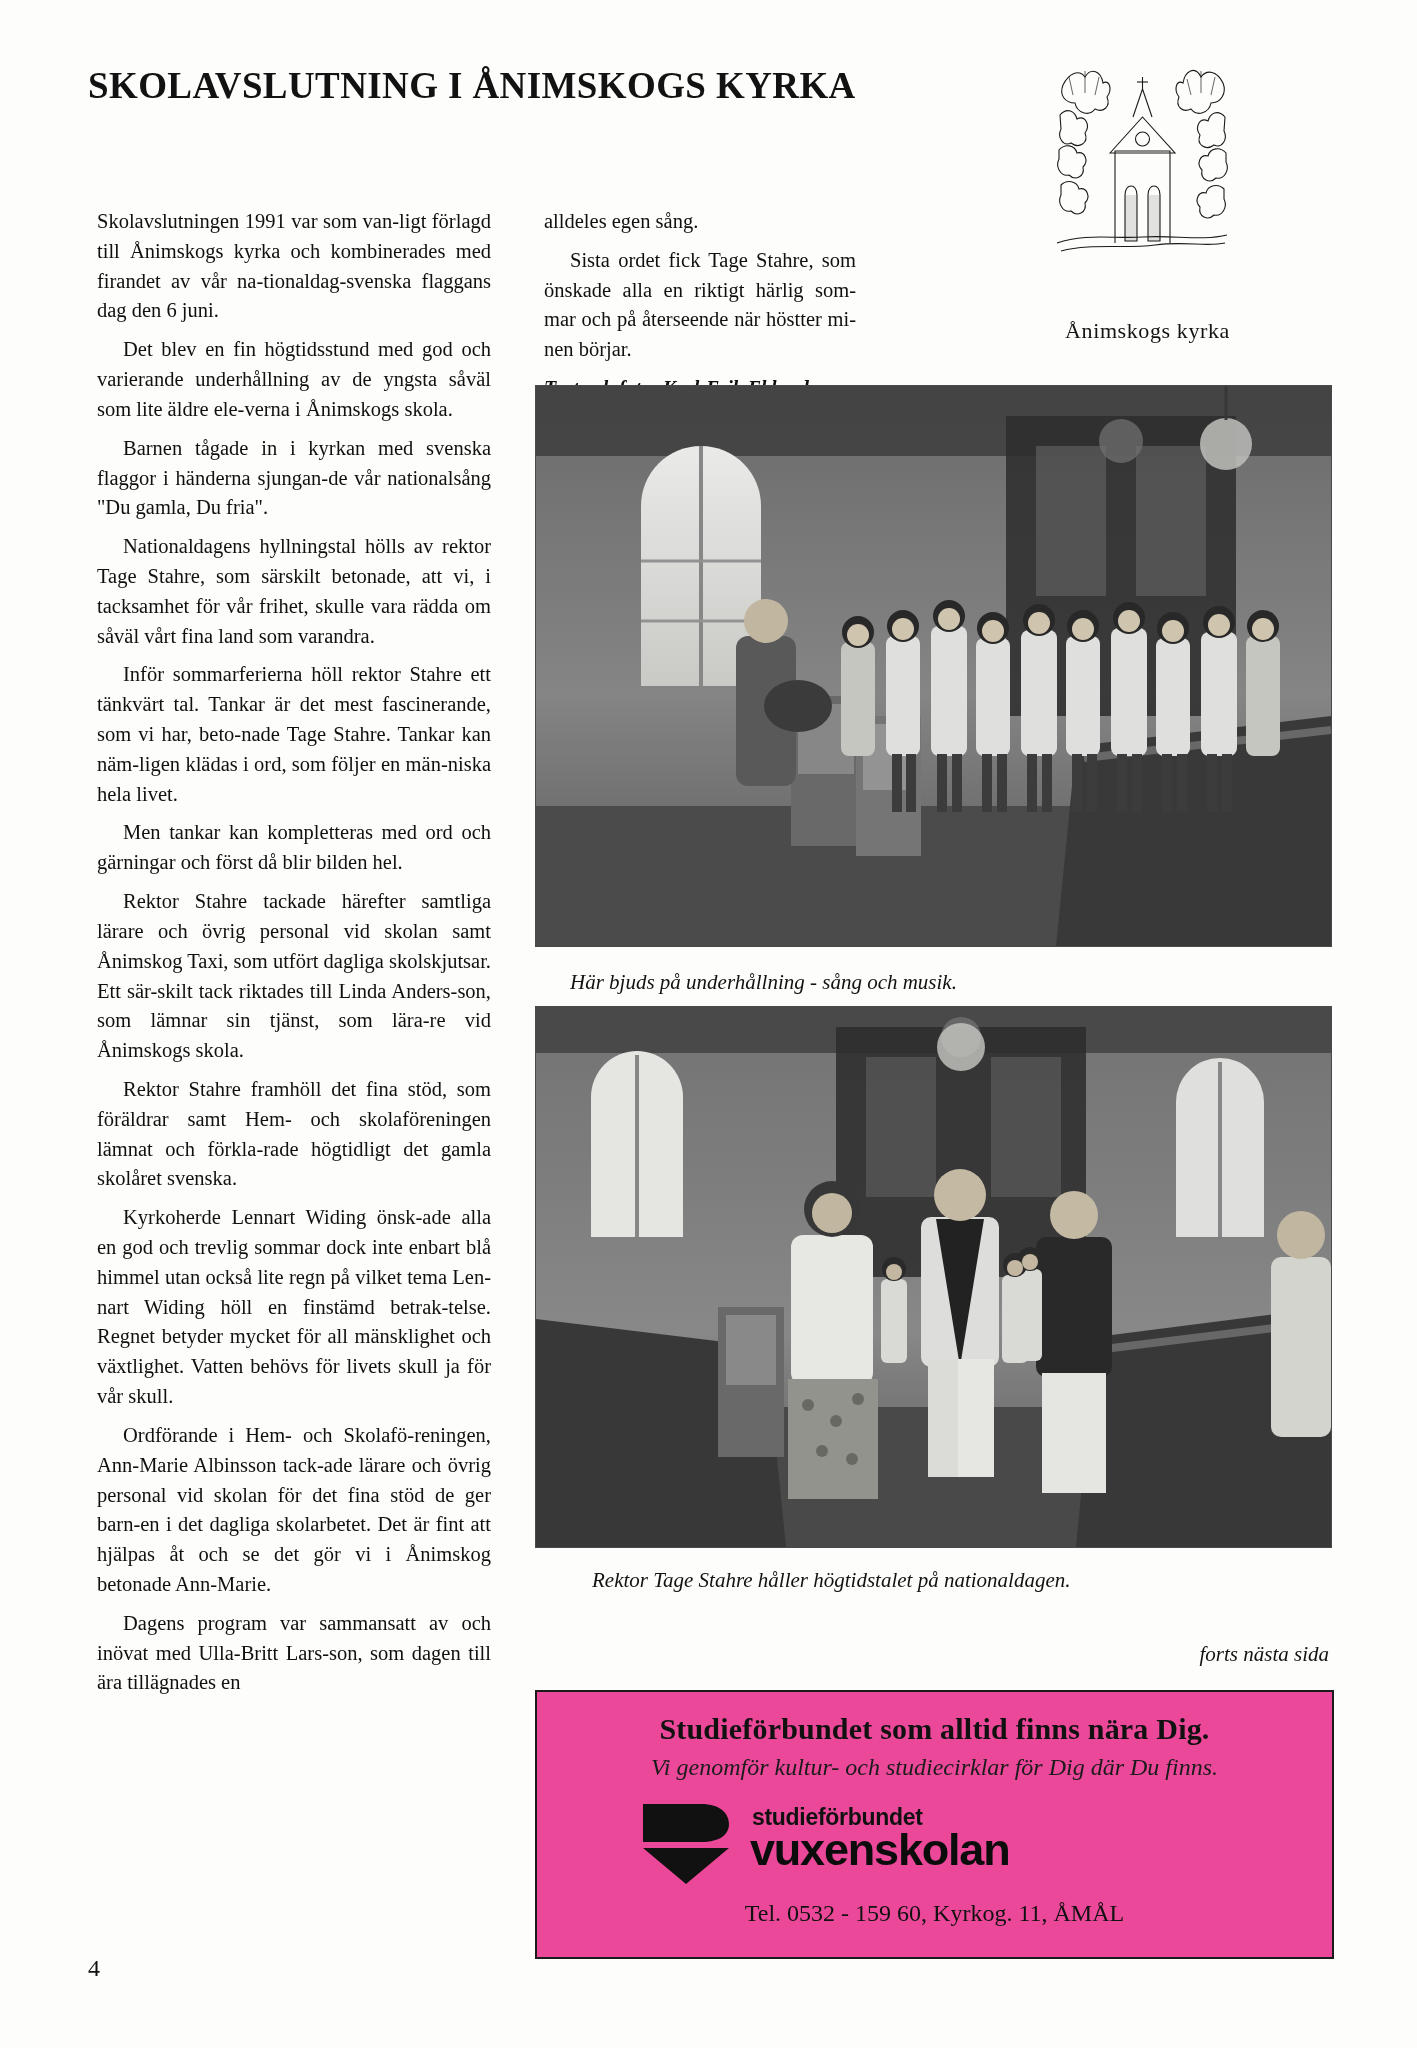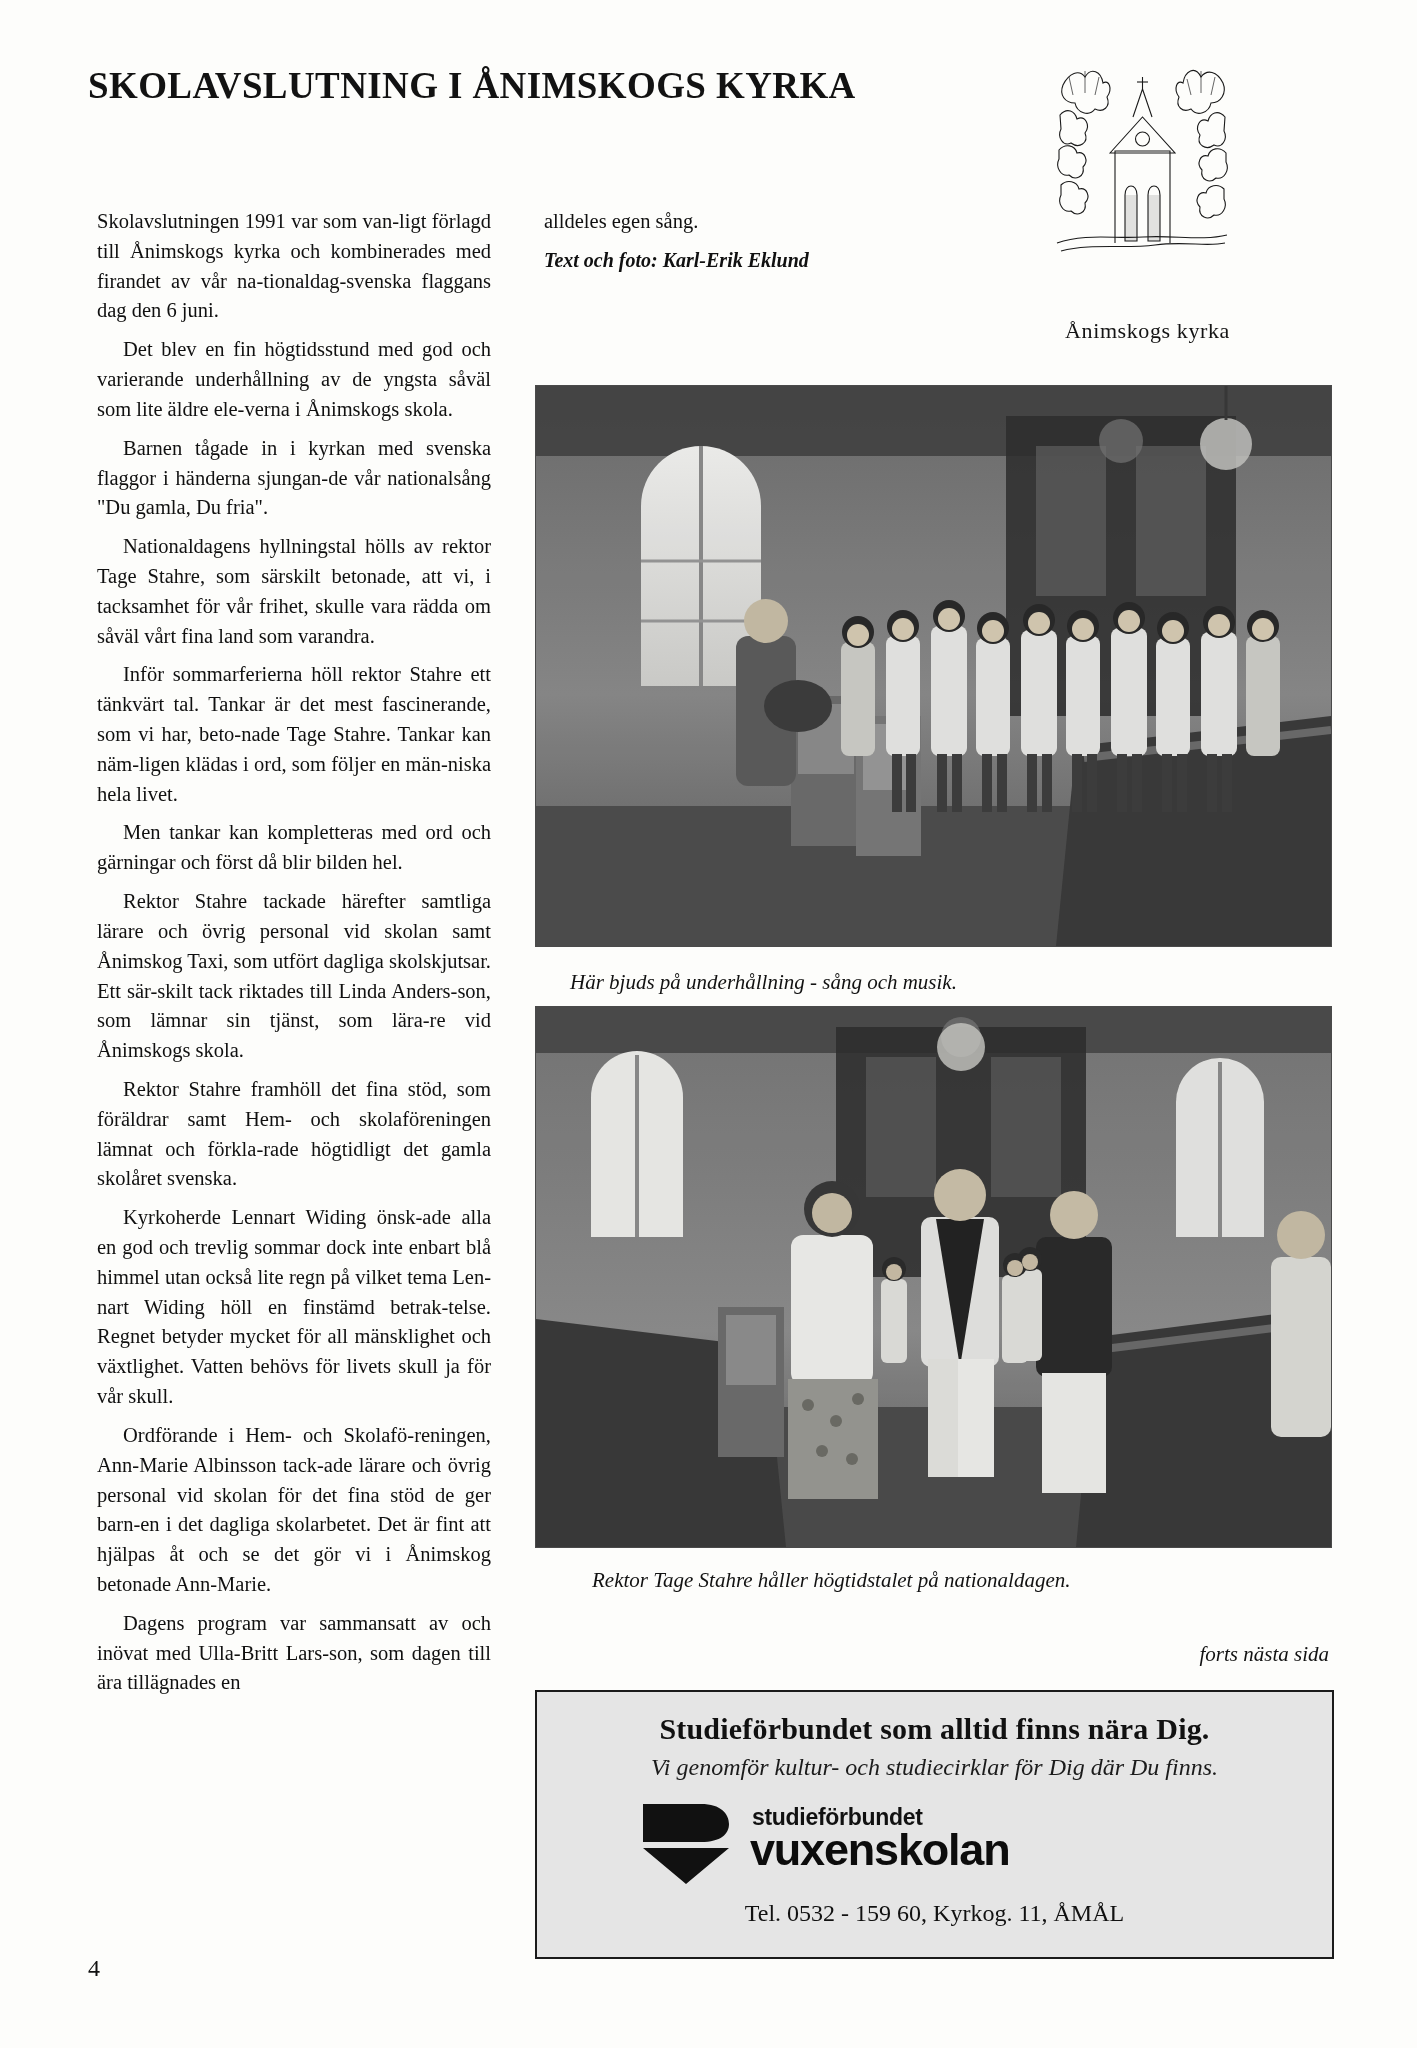--- a/index.html
+++ b/index.html
@@ -131,21 +131,21 @@
   }
 
   
   .ad {
     position: absolute;
     left: 535px;
     top: 1690px;
     width: 795px;
     height: 265px;
     border: 2px solid #1b1b1b;
-    background: #e5e5e5;
+    background: #ec4899;
   }
   .ad-head {
     position: absolute;
     left: 0; right: 0;
     top: 20px;
     text-align: center;
     font-weight: bold;
     font-size: 30px;
     letter-spacing: 0.2px;
     color: #111;
@@ -261,20 +261,21 @@
     <p>Men tankar kan kompletteras med ord och gärningar och först då blir bilden hel.</p>
     <p>Rektor Stahre tackade härefter samtliga lärare och övrig personal vid skolan samt Ånimskog Taxi, som utfört dagliga skolskjutsar. Ett sär-skilt tack riktades till Linda Anders-son, som lämnar sin tjänst, som lära-re vid Ånimskogs skola.</p>
     <p>Rektor Stahre framhöll det fina stöd, som föräldrar samt Hem- och skolaföreningen lämnat och förkla-rade högtidligt det gamla skolåret svenska.</p>
     <p>Kyrkoherde Lennart Widing önsk-ade alla en god och trevlig sommar dock inte enbart blå himmel utan också lite regn på vilket tema Len-nart Widing höll en finstämd betrak-telse. Regnet betyder mycket för all mänsklighet och växtlighet. Vatten behövs för livets skull ja för vår skull.</p>
     <p>Ordförande i Hem- och Skolafö-reningen, Ann-Marie Albinsson tack-ade lärare och övrig personal vid skolan för det fina stöd de ger barn-en i det dagliga skolarbetet. Det är fint att hjälpas åt och se det gör vi i Ånimskog betonade Ann-Marie.</p>
     <p>Dagens program var sammansatt av och inövat med Ulla-Britt Lars-son, som dagen till ära tillägnades en</p>
   </div>
 
   <div class="col" id="col-right-top">
     <p class="first">alldeles egen sång.</p>
+    <p>Sista ordet fick Tage Stahre, som önskade alla en riktigt härlig som-mar och på återseende när höstter mi-nen börjar.</p>
     <p class="credit">Text och foto: Karl-Erik Eklund</p>
   </div>
 
   <div class="photo" id="photo-1">
     <svg viewBox="0 0 795 560" width="795" height="560" preserveAspectRatio="none" aria-hidden="true">
       <defs>
         <linearGradient id="g1" x1="0" y1="0" x2="0" y2="1">
           <stop offset="0%" stop-color="#6f6f6f"></stop>
           <stop offset="55%" stop-color="#8b8b8b"></stop>
           <stop offset="100%" stop-color="#5c5c5c"></stop>

